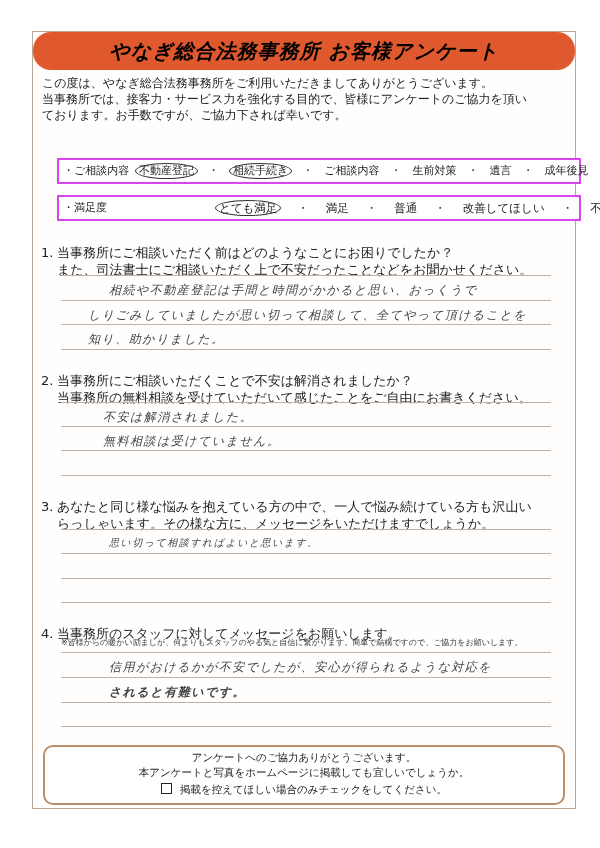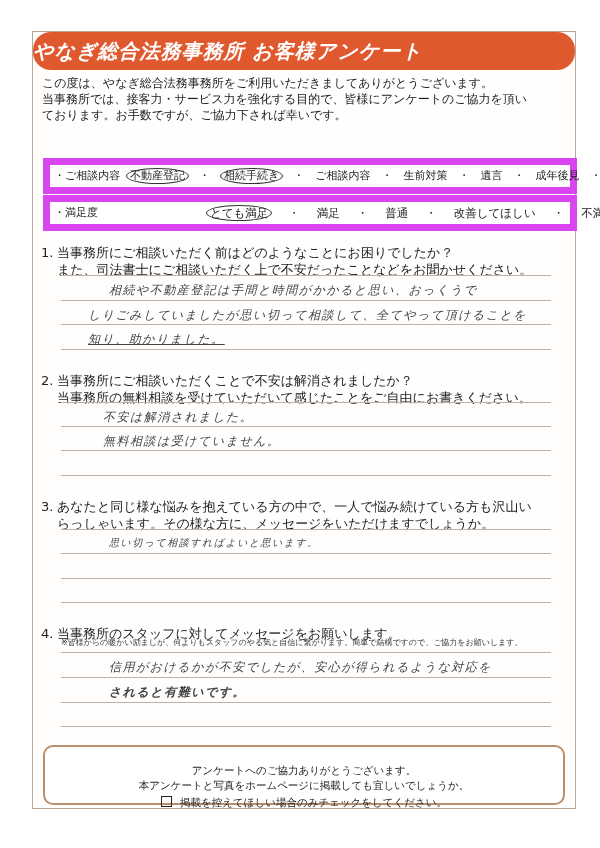--- a/index.html
+++ b/index.html
@@ -1,25 +1,25 @@
 <!DOCTYPE html>
 <html><head>
 <meta charset="utf-8">
 <style>
   html, body { margin:0; padding:0; }
   body { width:600px; height:848px; background:#ffffff; position:relative; overflow:hidden;
          font-family:"DejaVu Sans", sans-serif; color:#222; }
   .sheet { position:absolute; left:32px; top:31px; width:542px; height:776px;
            border:1px solid #b9a89a; background:#fffefc; }
   .title-bar { position:absolute; left:0; top:0; width:542px; height:38px;
-               background:#e0582e; color:#ffffff; font-weight:bold;
+               background:#e0582e; color:#000000; text-align:center; font-weight:bold;
                font-style:italic; font-size:20px; line-height:38px; letter-spacing:1px;border-radius:18px; }
   .intro { position:absolute; left:9px; top:43px; width:525px; font-size:12px; line-height:16px; color:#222; }
   .intro p { margin:0; }
-  .box { position:absolute; left:10px; width:520px; height:22px; border:7px solid #d946ef;
+  .box { position:absolute; left:24px; width:520px; height:22px; border:2px solid #d946ef;
          font-size:11px; line-height:22px; background:#fff; }
   .box .lbl { position:absolute; left:4px; top:0; }
   .opts { position:absolute; top:0; display:flex; align-items:center; white-space:nowrap;gap:8px; }
   .opt { padding:0 1px; }
   .opt.circled { border:1px solid #333; border-radius:50%; padding:0 3px; line-height:14px; height:14px; }
   .sep { padding:0 2px; }
   .q { position:absolute; left:8px; width:525px; font-size:13px; line-height:17px; color:#222;margin-top:7px; }
   .q .num { display:inline-block; width:16px; }
   .q .line2 { padding-left:16px; }
   .note { position:absolute; left:28px; font-size:8px; color:#333; }
@@ -84,21 +84,21 @@
   <div class="q" style="top:205px;">
     <div><span class="num">1.</span><span>当事務所にご相談いただく前はどのようなことにお困りでしたか？</span></div>
     <div class="line2">また、司法書士にご相談いただく上で不安だったことなどをお聞かせください。</div>
   </div>
   <div class="rule" style="top:243px;"></div>
   <div class="rule" style="top:268px;"></div>
   <div class="rule" style="top:292px;"></div>
   <div class="rule" style="top:317px;"></div>
   <div class="hand" style="left:76px; top:250px;">相続や不動産登記は手間と時間がかかると思い、おっくうで</div>
   <div class="hand" style="left:55px; top:275px;">しりごみしていましたが思い切って相談して、全てやって頂けることを</div>
-  <div class="hand" style="left:55px; top:299px;text-decoration:underline;">知り、助かりました。</div>
+  <div class="hand" style="left:55px; top:299px;">知り、助かりました。</div>
 
   <div class="q" style="top:333px;">
     <div><span class="num">2.</span><span>当事務所にご相談いただくことで不安は解消されましたか？</span></div>
     <div class="line2">当事務所の無料相談を受けていただいて感じたことをご自由にお書きください。</div>
   </div>
   <div class="rule" style="top:370px;"></div>
   <div class="rule" style="top:394px;"></div>
   <div class="rule" style="top:418px;"></div>
   <div class="rule" style="top:443px;"></div>
   <div class="hand" style="left:70px; top:377px;">不安は解消されました。</div>
@@ -119,20 +119,20 @@
   </div>
   <div class="note" style="top:605px;">※皆様からの暖かい励ましが、何よりもスタッフのやる気と自信に繋がります。簡単で結構ですので、ご協力をお願いします。</div>
   <div class="rule" style="top:620px;"></div>
   <div class="rule" style="top:645px;"></div>
   <div class="rule" style="top:670px;"></div>
   <div class="rule" style="top:694px;"></div>
   <div class="hand" style="left:76px; top:627px;">信用がおけるかが不安でしたが、安心が得られるような対応を</div>
   <div class="hand" style="left:76px; top:652px;font-weight:bold;">されると有難いです。</div>
 
   <div class="footer">
-    <p style="margin-top:16px;">アンケートへのご協力ありがとうございます。</p>
+    <p style="margin-top:3px;">アンケートへのご協力ありがとうございます。</p>
     <p>本アンケートと写真をホームページに掲載しても宜しいでしょうか。</p>
     <p style="margin-top:2px;">
       <span class="chk"></span><span>掲載を控えてほしい場合のみチェックをしてください。</span>
     </p>
   </div>
 
 </div>
 
 </body></html>

